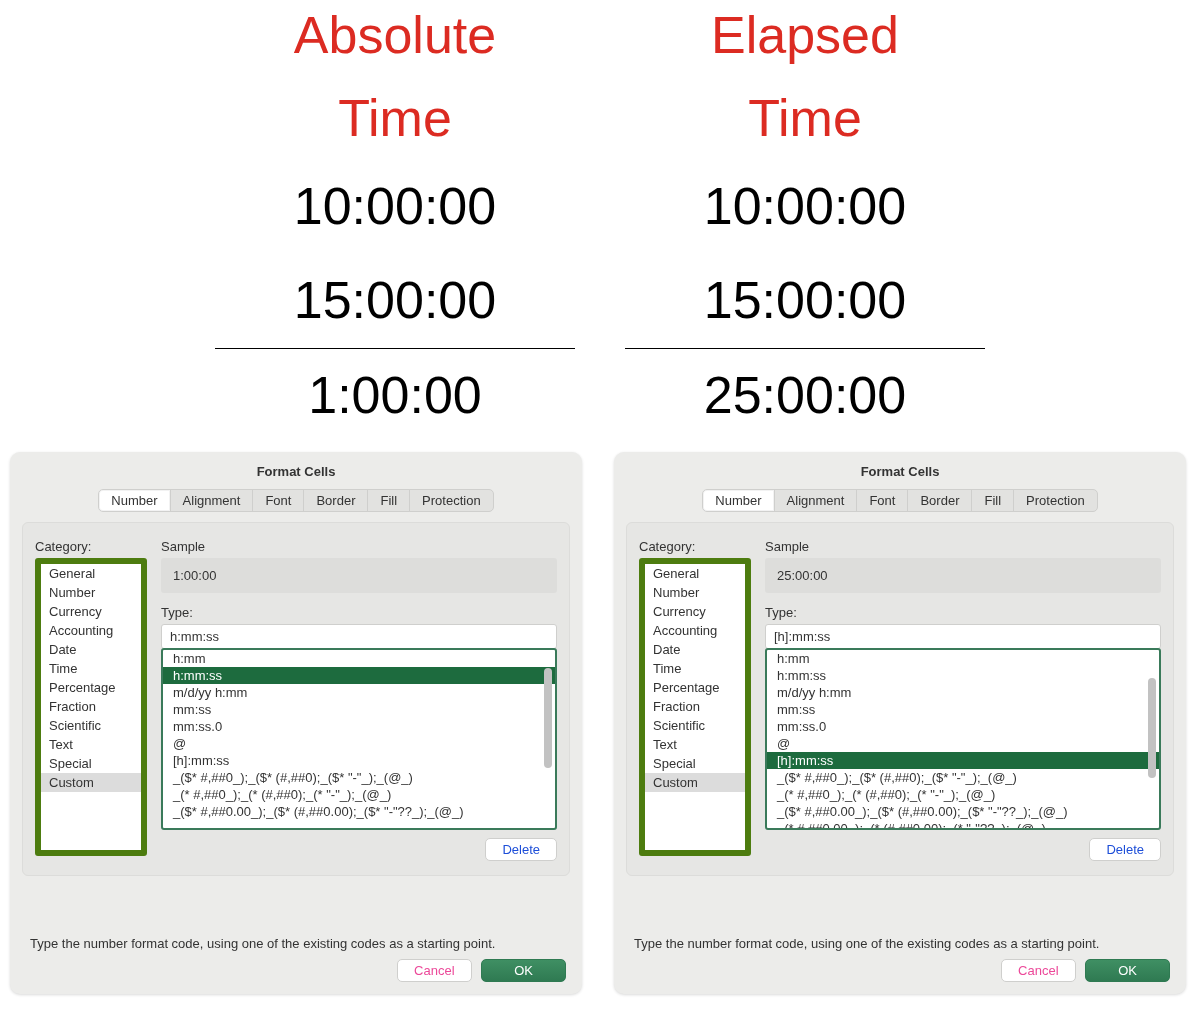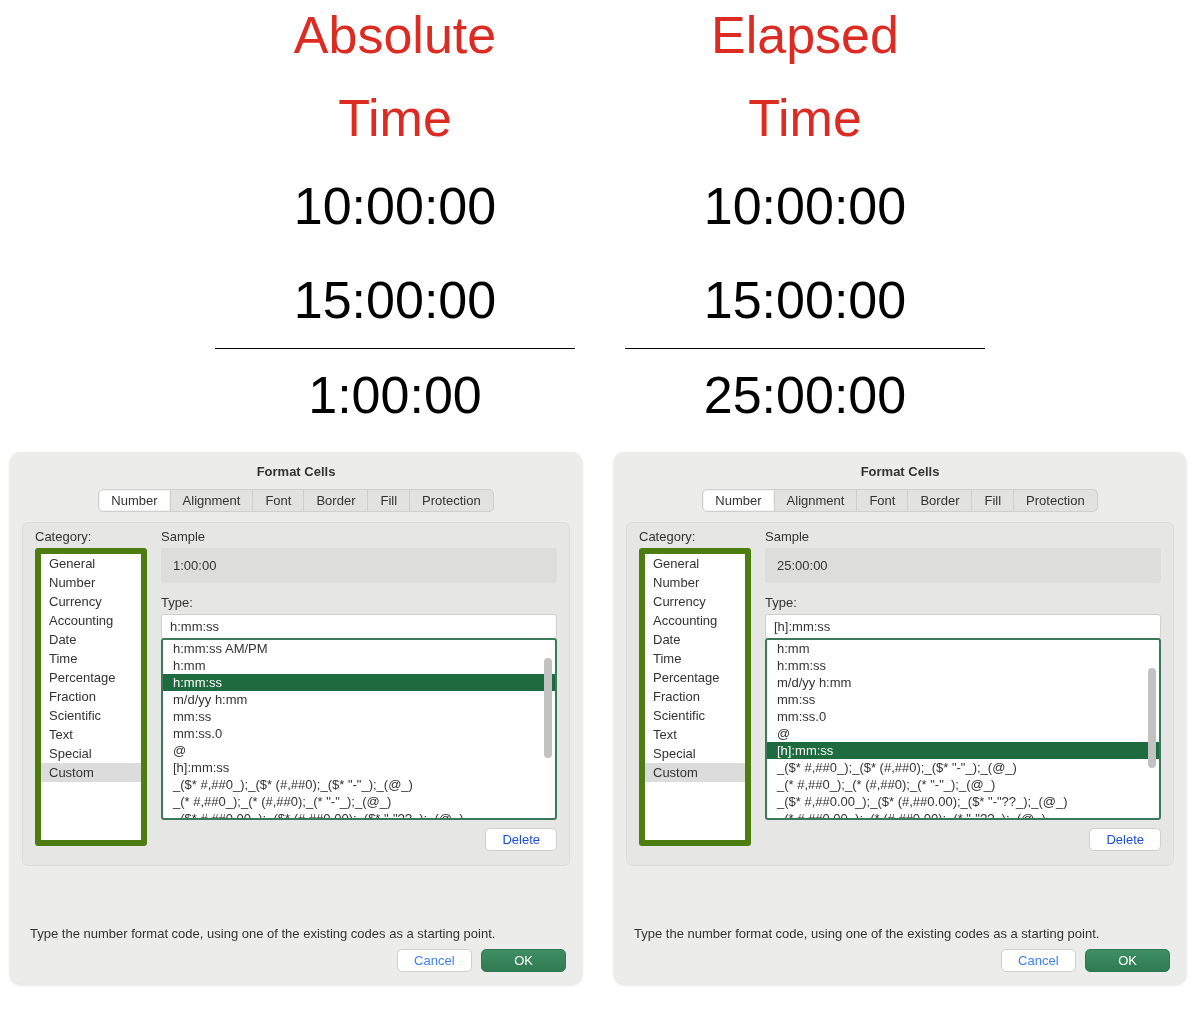--- a/index.html
+++ b/index.html
@@ -80,21 +80,21 @@
     background: #ffffff;
     font-weight: 400;
     box-shadow: inset 0 0 0 1px rgba(0,0,0,0.05);
   }
   .dialog-body {
     display: flex;
     gap: 14px;
     background: #e6e6e4;
     border: 1px solid #dcdcda;
     border-radius: 6px;
-    padding: 6px 12px 14px 12px;
+    padding: 16px 12px 14px 12px;
   }
   .leftcol {
     width: 112px;
     flex-shrink: 0;
   }
   .label {
     font-size: 13px;
     color: #333;
     margin-bottom: 4px;
   }
@@ -178,21 +178,21 @@
     text-align: right;
     margin-top: 8px;
   }
   .btn {
     display: inline-block;
     padding: 3px 16px;
     border-radius: 5px;
     border: 1px solid #cfcfcd;
     background: #ffffff;
     font-size: 13px;
-    color: #3b82f6;
+    color: #ec4899;
     cursor: pointer;
   }
   .btn[disabled] {
     color: #1d4ed8;
     cursor: default;
   }
   .btn.primary {
     background: linear-gradient(#3f8f63, #2f7a52);
     border-color: #2f7a52;
     color: #ffffff;
@@ -265,21 +265,20 @@
             <div class="cat-item selected">Custom</div>
           </div>
       </div>
       <div class="rightcol">
         <div class="label">Sample</div>
         <div class="sample-box">1:00:00</div>
         <div class="label">Type:</div>
         <input class="type-input" value="h:mm:ss" style="">
         <div class="type-list-wrap">
           <div class="type-list">
-              <div class="type-item">h:mm:ss AM/PM</div>
               <div class="type-item">h:mm</div>
               <div class="type-item selected">h:mm:ss</div>
               <div class="type-item">m/d/yy h:mm</div>
               <div class="type-item">mm:ss</div>
               <div class="type-item">mm:ss.0</div>
               <div class="type-item">@</div>
               <div class="type-item">[h]:mm:ss</div>
               <div class="type-item">_($* #,##0_);_($* (#,##0);_($* "-"_);_(@_)</div>
               <div class="type-item">_(* #,##0_);_(* (#,##0);_(* "-"_);_(@_)</div>
               <div class="type-item">_($* #,##0.00_);_($* (#,##0.00);_($* "-"??_);_(@_)</div>

